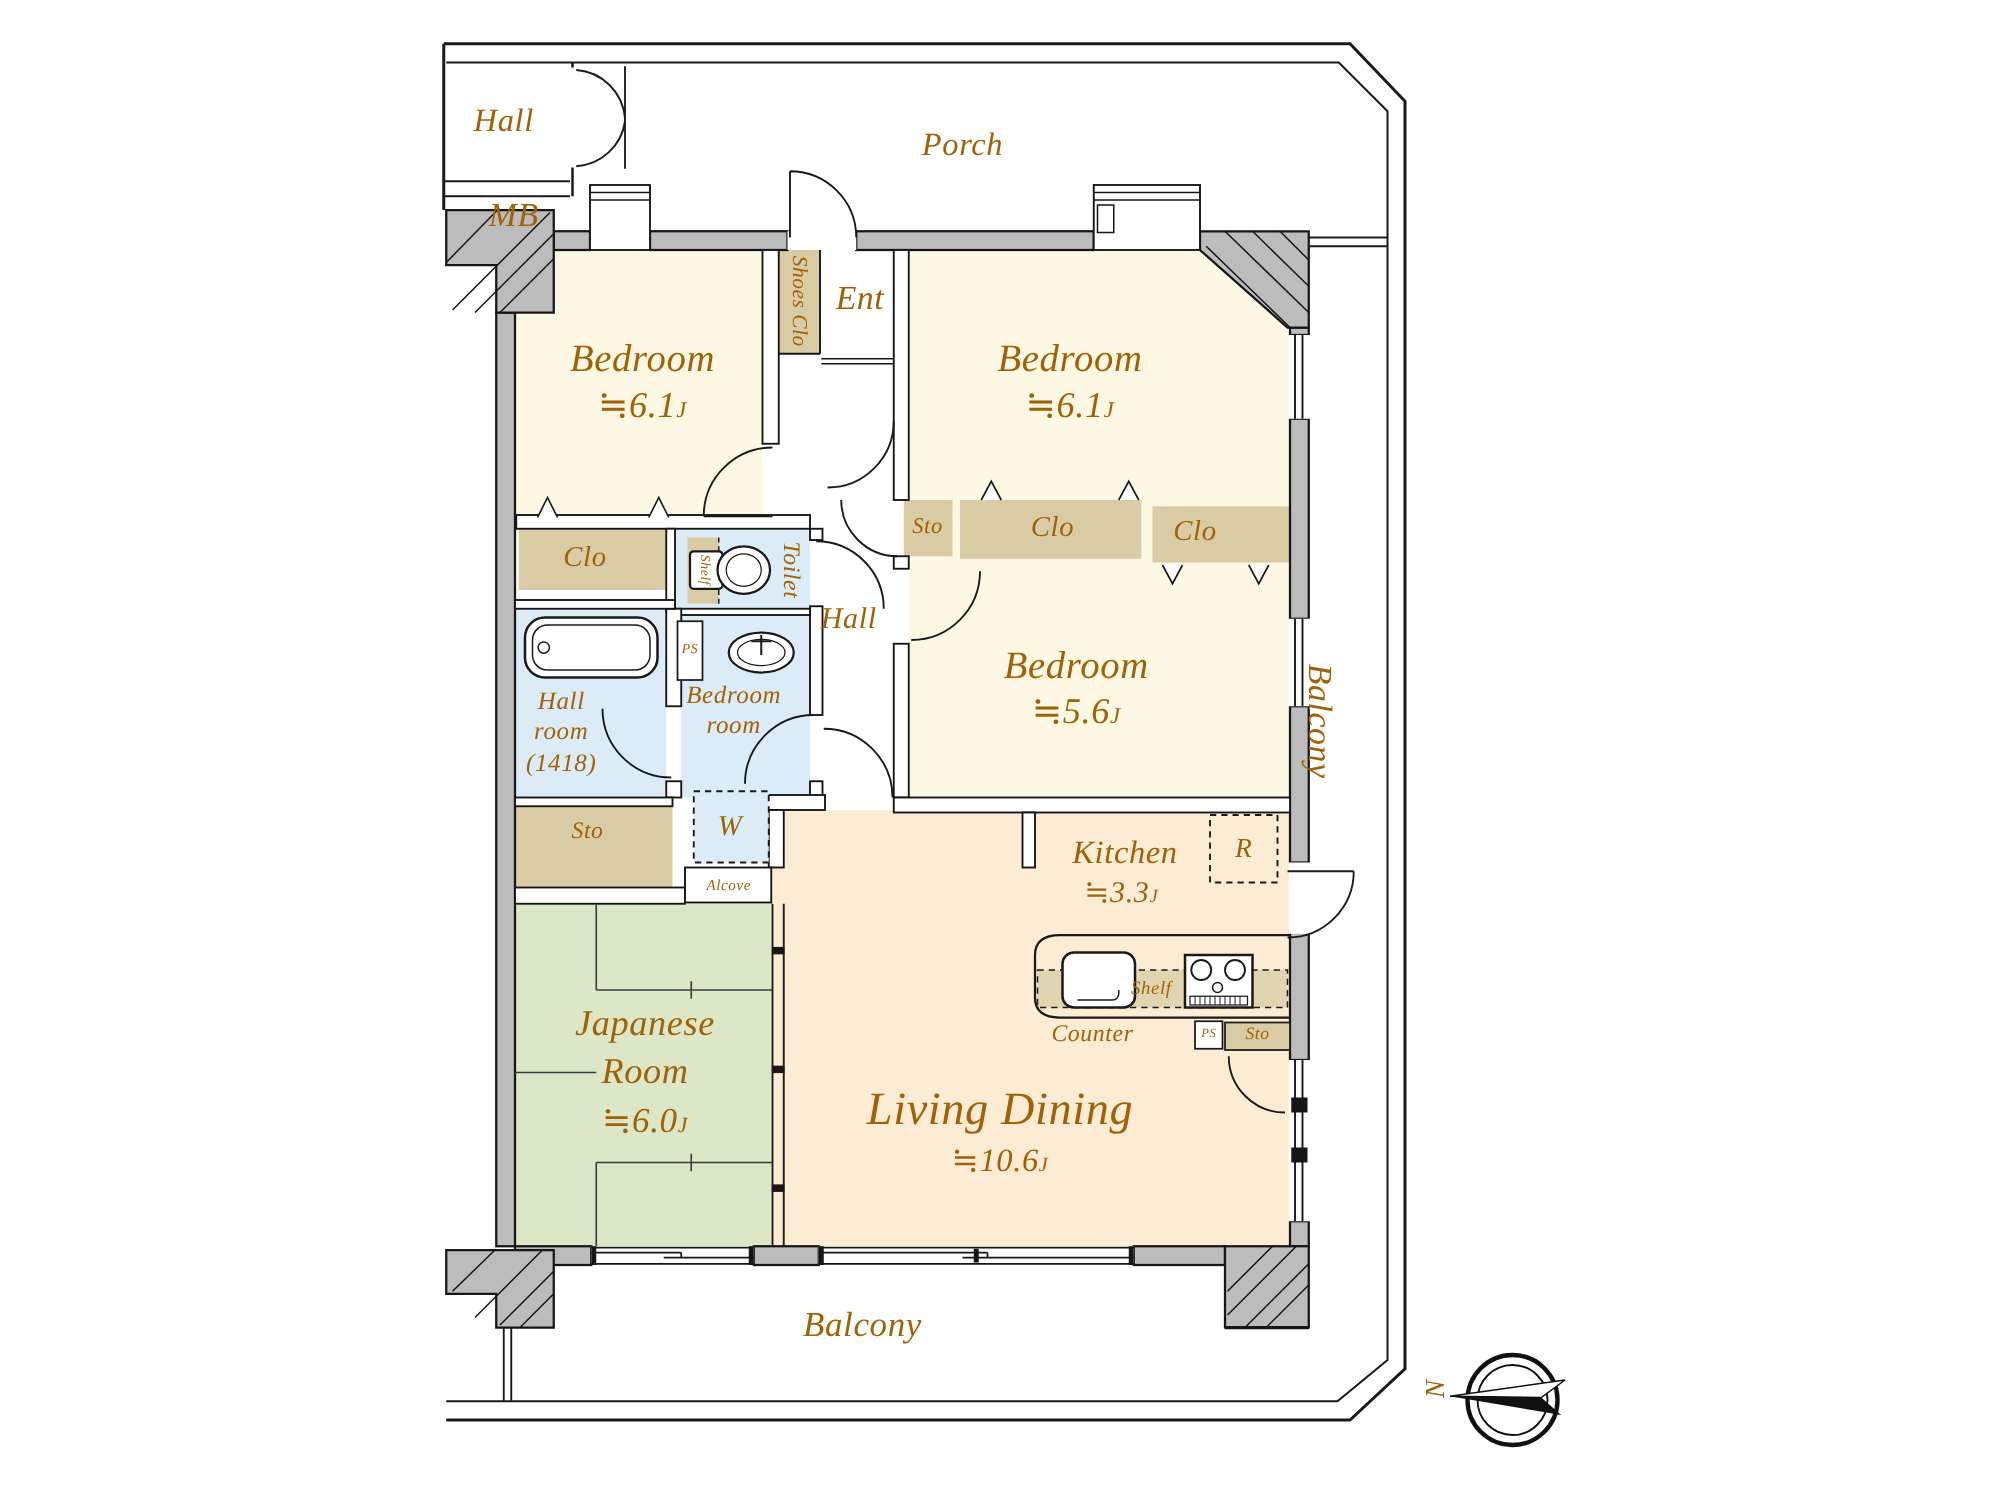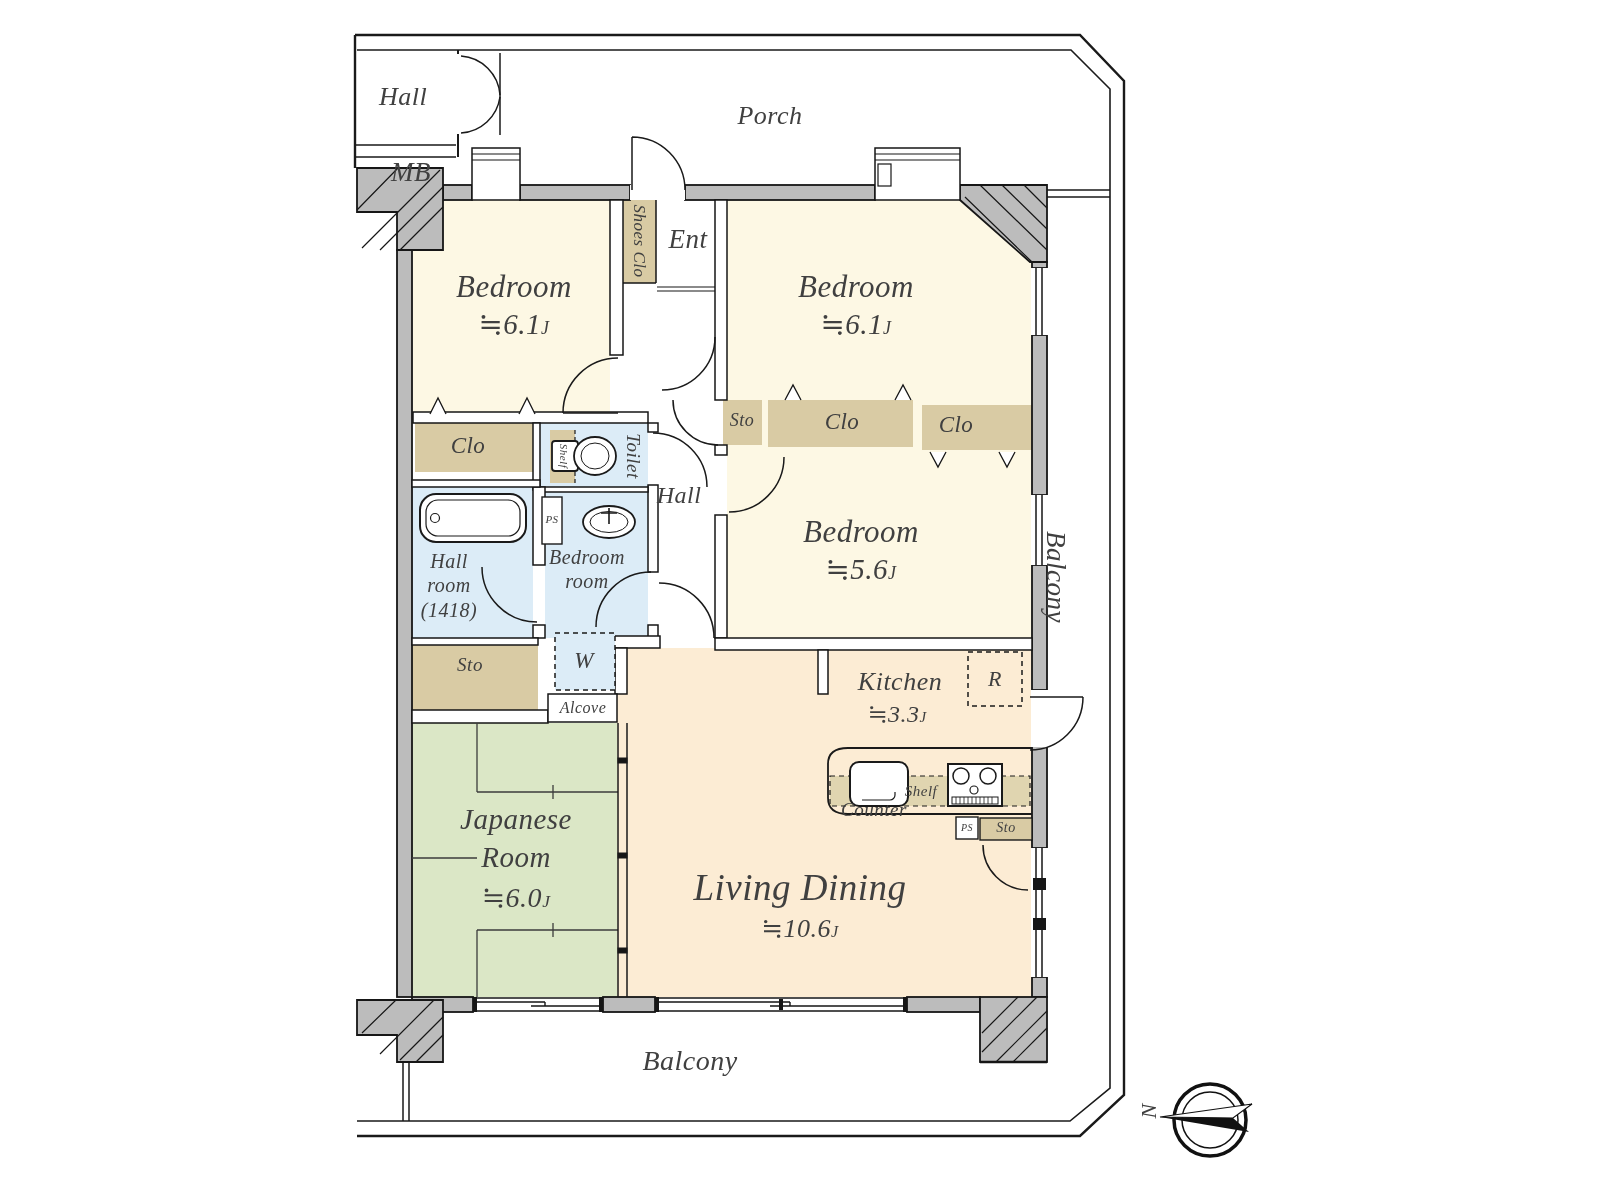--- a/index.html
+++ b/index.html
@@ -1,18 +1,18 @@
 <!DOCTYPE html>
 <html><head>
 <meta charset="utf-8">
 <style>
   html,body{margin:0;padding:0;background:#ffffff;}
   .plan{
     position:relative;width:1600px;height:1200px;background:#ffffff;
-    font-family:"Liberation Serif","DejaVu Serif",serif;font-style:italic;color:#404040;
+    font-family:"Liberation Serif","DejaVu Serif",serif;font-style:italic;color:#a16207;
     overflow:hidden;
     border-radius:16px;
   }
   .plan svg{position:absolute;left:0;top:0;}
   .lbl{
     position:absolute;transform:translate(-50%,-50%);
     white-space:nowrap;line-height:1.22;text-align:center;letter-spacing:.5px;
   }
   .vert{transform:translate(-50%,-50%) rotate(90deg);}
   .vccw{transform:translate(-50%,-50%) rotate(-90deg);}
@@ -246,31 +246,31 @@
       <span>(1418)</span>
     </div>
   <div class="lbl" style="left:552px;top:520px;font-size:11px">PS</div>
   <div class="lbl stack" style="left:587px;top:569px;font-size:20px">
       <span>Bedroom</span>
       <span>room</span>
     </div>
 
   <div class="lbl" style="left:584px;top:661px;font-size:23px">W</div>
   <div class="lbl" style="left:470px;top:665px;font-size:19px">Sto</div>
-  <div class="lbl" style="left:583px;top:708px;font-size:16px">Alcove</div>
+  <div class="lbl" style="left:583px;top:708px;font-size:12px">Alcove</div>
 
   <div class="lbl" style="left:516px;top:820px;font-size:29px">Japanese</div>
   <div class="lbl" style="left:516px;top:858px;font-size:29px">Room</div>
   <div class="lbl" style="left:516px;top:898px;font-size:28px"><span>≒6.0</span><span class="unit">J</span></div>
 
   <div class="lbl" style="left:900px;top:682px;font-size:26px">Kitchen</div>
   <div class="lbl" style="left:897px;top:715px;font-size:24px"><span>≒3.3</span><span class="unit">J</span></div>
   <div class="lbl" style="left:995px;top:679px;font-size:22px">R</div>
   <div class="lbl" style="left:921px;top:791px;font-size:15px">Shelf</div>
-  <div class="lbl" style="left:874px;top:810px;font-size:19px">Counter</div>
+  <div class="lbl" style="left:874px;top:827px;font-size:19px">Counter</div>
   <div class="lbl" style="left:967px;top:828px;font-size:10px">PS</div>
   <div class="lbl" style="left:1006px;top:828px;font-size:14px">Sto</div>
 
   <div class="lbl" style="left:800px;top:888px;font-size:37px">Living Dining</div>
   <div class="lbl" style="left:800px;top:929px;font-size:26px"><span>≒10.6</span><span class="unit">J</span></div>
 
   <div class="lbl" style="left:690px;top:1061px;font-size:28px">Balcony</div>
   <div class="lbl vccw" style="left:1149px;top:1111px;font-size:22px">N</div>
 
 </div>

